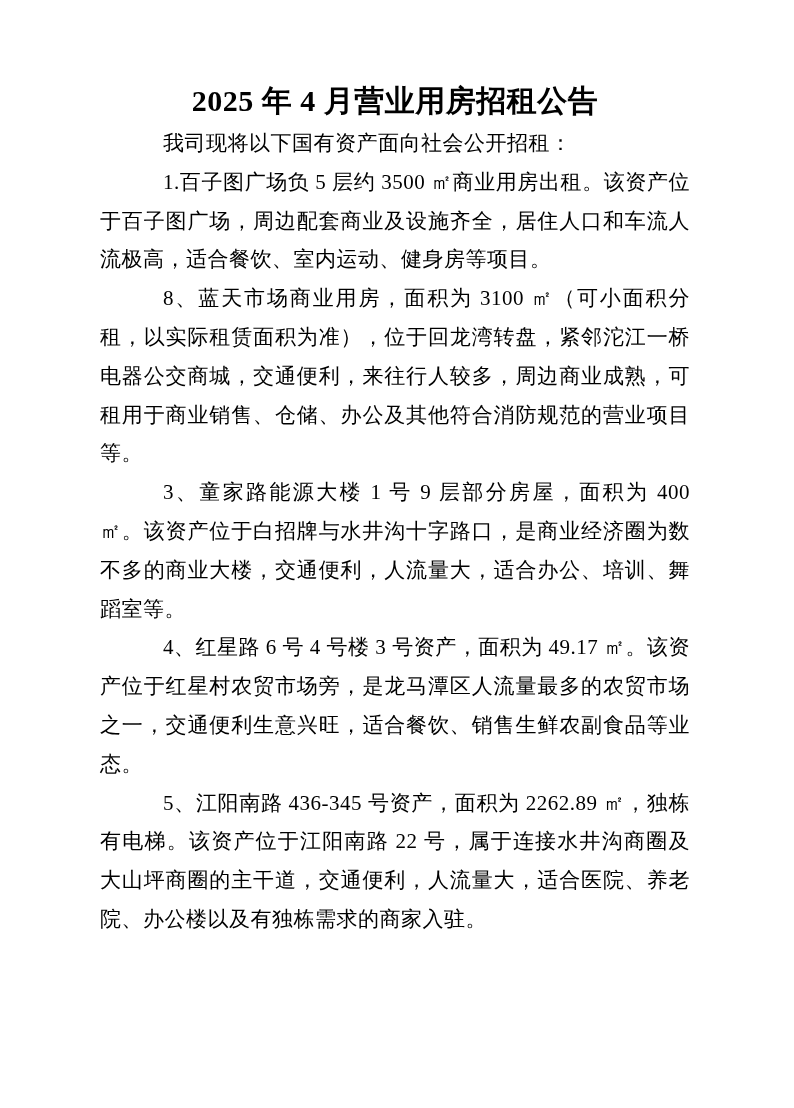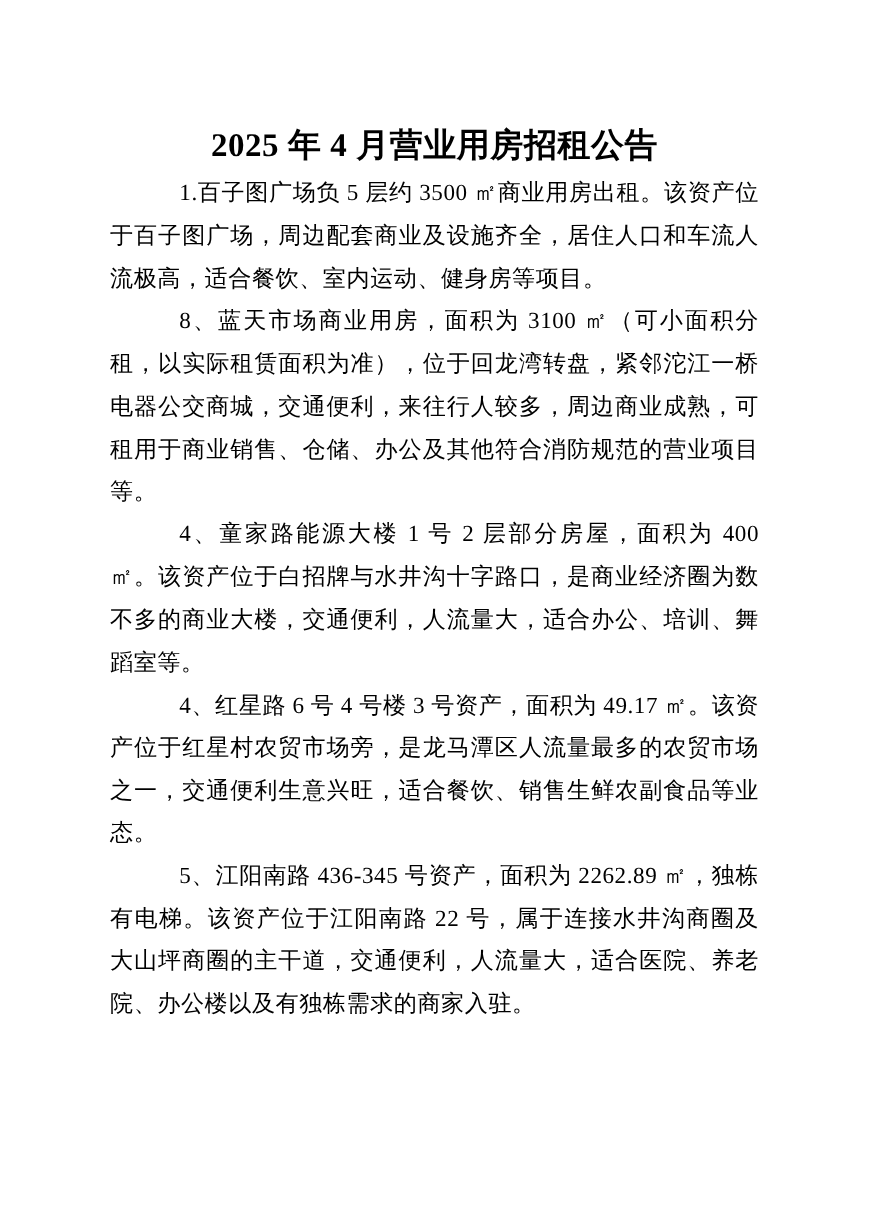--- a/index.html
+++ b/index.html
@@ -10,21 +10,21 @@
   .page {
     position: relative;
     width: 794px;
     height: 1108px;
     background: #ffffff;
     overflow: hidden;
     font-family: "Liberation Serif", "DejaVu Serif", serif;
     color: #000000;
   }
   .content {
-    padding: 110px 104px 0 100px;
+    padding: 78px 104px 0 100px;
   }
   .doc-title {
     margin: 0;
     font-size: 30px;
     font-weight: bold;
     line-height: 46px;
     text-align: center;
     letter-spacing: 0.5px;
     white-space: nowrap;
   }
@@ -38,20 +38,21 @@
     letter-spacing: 0.5px;
   }
 </style>
 </head>
 <body>
 
 <div class="page">
   <div class="content">
     <h1 class="doc-title">2025 年 4 月营业用房招租公告</h1>
     <div class="doc-body">
+      <p>我司现将以下国有资产面向社会公开招租：</p>
       <p>1.百子图广场负 5 层约 3500 ㎡商业用房出租。该资产位于百子图广场，周边配套商业及设施齐全，居住人口和车流人流极高，适合餐饮、室内运动、健身房等项目。</p>
       <p>8、蓝天市场商业用房，面积为 3100 ㎡（可小面积分租，以实际租赁面积为准），位于回龙湾转盘，紧邻沱江一桥电器公交商城，交通便利，来往行人较多，周边商业成熟，可租用于商业销售、仓储、办公及其他符合消防规范的营业项目等。</p>
-      <p>4、童家路能源大楼 1 号 2 层部分房屋，面积为 400 ㎡。该资产位于白招牌与水井沟十字路口，是商业经济圈为数不多的商业大楼，交通便利，人流量大，适合办公、培训、舞蹈室等。</p>
+      <p>3、童家路能源大楼 1 号 9 层部分房屋，面积为 400 ㎡。该资产位于白招牌与水井沟十字路口，是商业经济圈为数不多的商业大楼，交通便利，人流量大，适合办公、培训、舞蹈室等。</p>
       <p>4、红星路 6 号 4 号楼 3 号资产，面积为 49.17 ㎡。该资产位于红星村农贸市场旁，是龙马潭区人流量最多的农贸市场之一，交通便利生意兴旺，适合餐饮、销售生鲜农副食品等业态。</p>
       <p>5、江阳南路 436-345 号资产，面积为 2262.89 ㎡，独栋有电梯。该资产位于江阳南路 22 号，属于连接水井沟商圈及大山坪商圈的主干道，交通便利，人流量大，适合医院、养老院、办公楼以及有独栋需求的商家入驻。</p>
     </div>
   </div>
 </div>
 
 </body></html>

